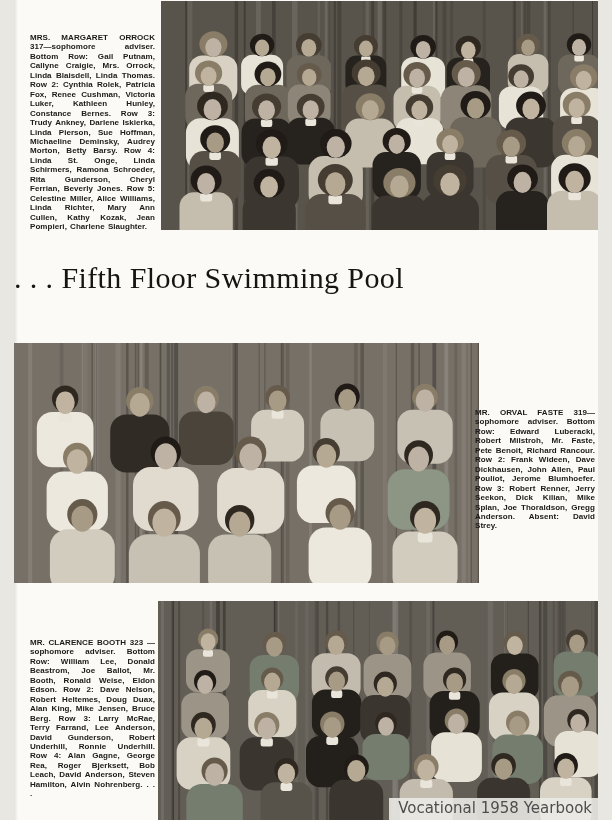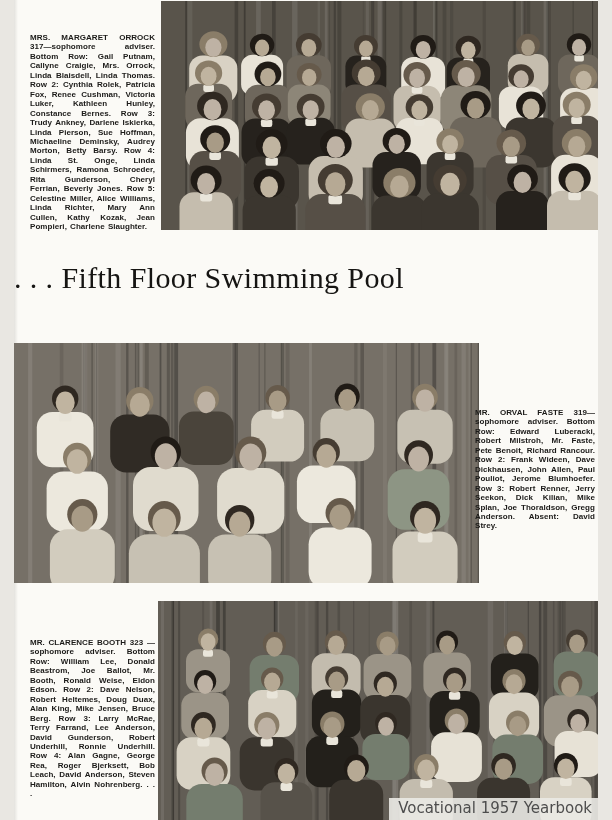--- a/index.html
+++ b/index.html
@@ -464,15 +464,15 @@
         <rect x="319.1" y="176.7" width="53.0" height="51.8" rx="14.5" fill="#3a352e"></rect>
         <ellipse cx="345.6" cy="164.4" rx="12.3" ry="12.5" fill="#2f2821"></ellipse>
         <ellipse cx="345.6" cy="168.1" rx="8.9" ry="10.6" fill="#a89b86"></ellipse>
         <rect x="382.0" y="176.2" width="51.6" height="50.5" rx="14.1" fill="#d8d2c4"></rect>
         <rect x="402.0" y="176.8" width="11.7" height="8.2" rx="2.3" fill="#e9e5da"></rect>
         <ellipse cx="407.9" cy="164.2" rx="12.0" ry="12.2" fill="#201b16"></ellipse>
         <ellipse cx="407.9" cy="167.7" rx="8.7" ry="10.3" fill="#c0b4a0"></ellipse>
       </svg>
   </div>
 
-  <div class="watermark">Vocational 1957 Yearbook</div>
+  <div class="watermark">Vocational 1958 Yearbook</div>
 
 </div>
 
 </body></html>

